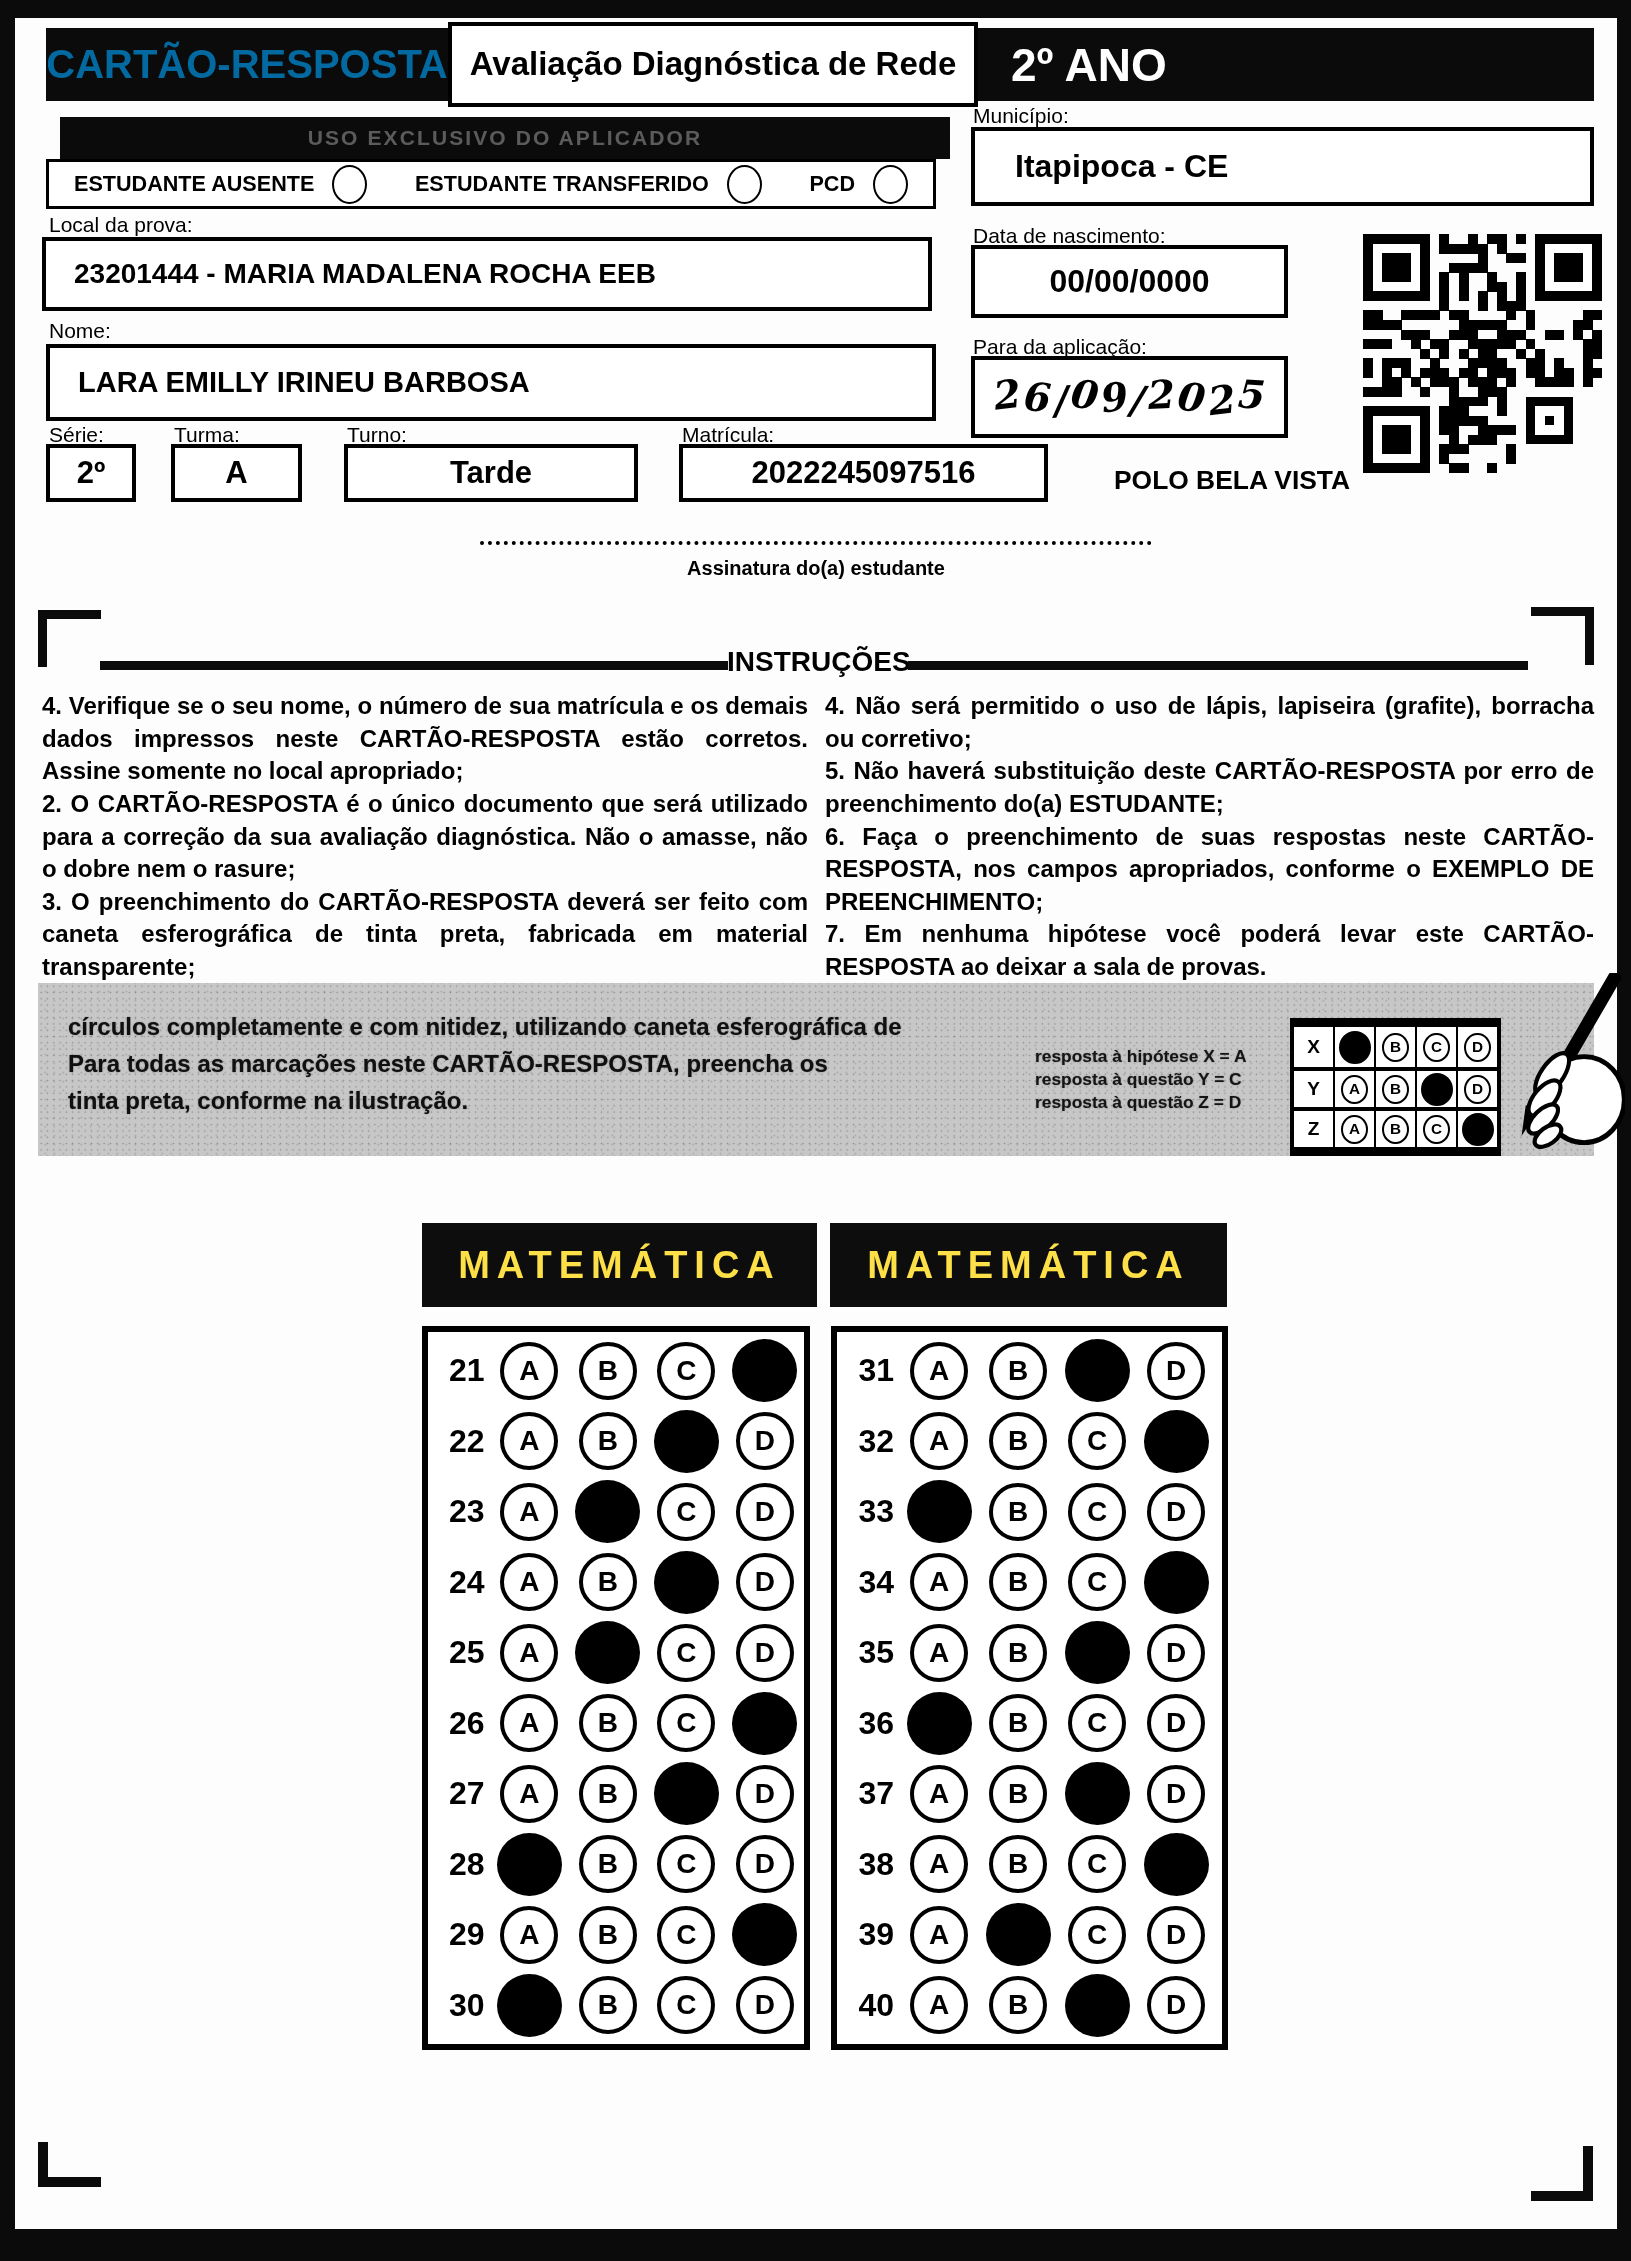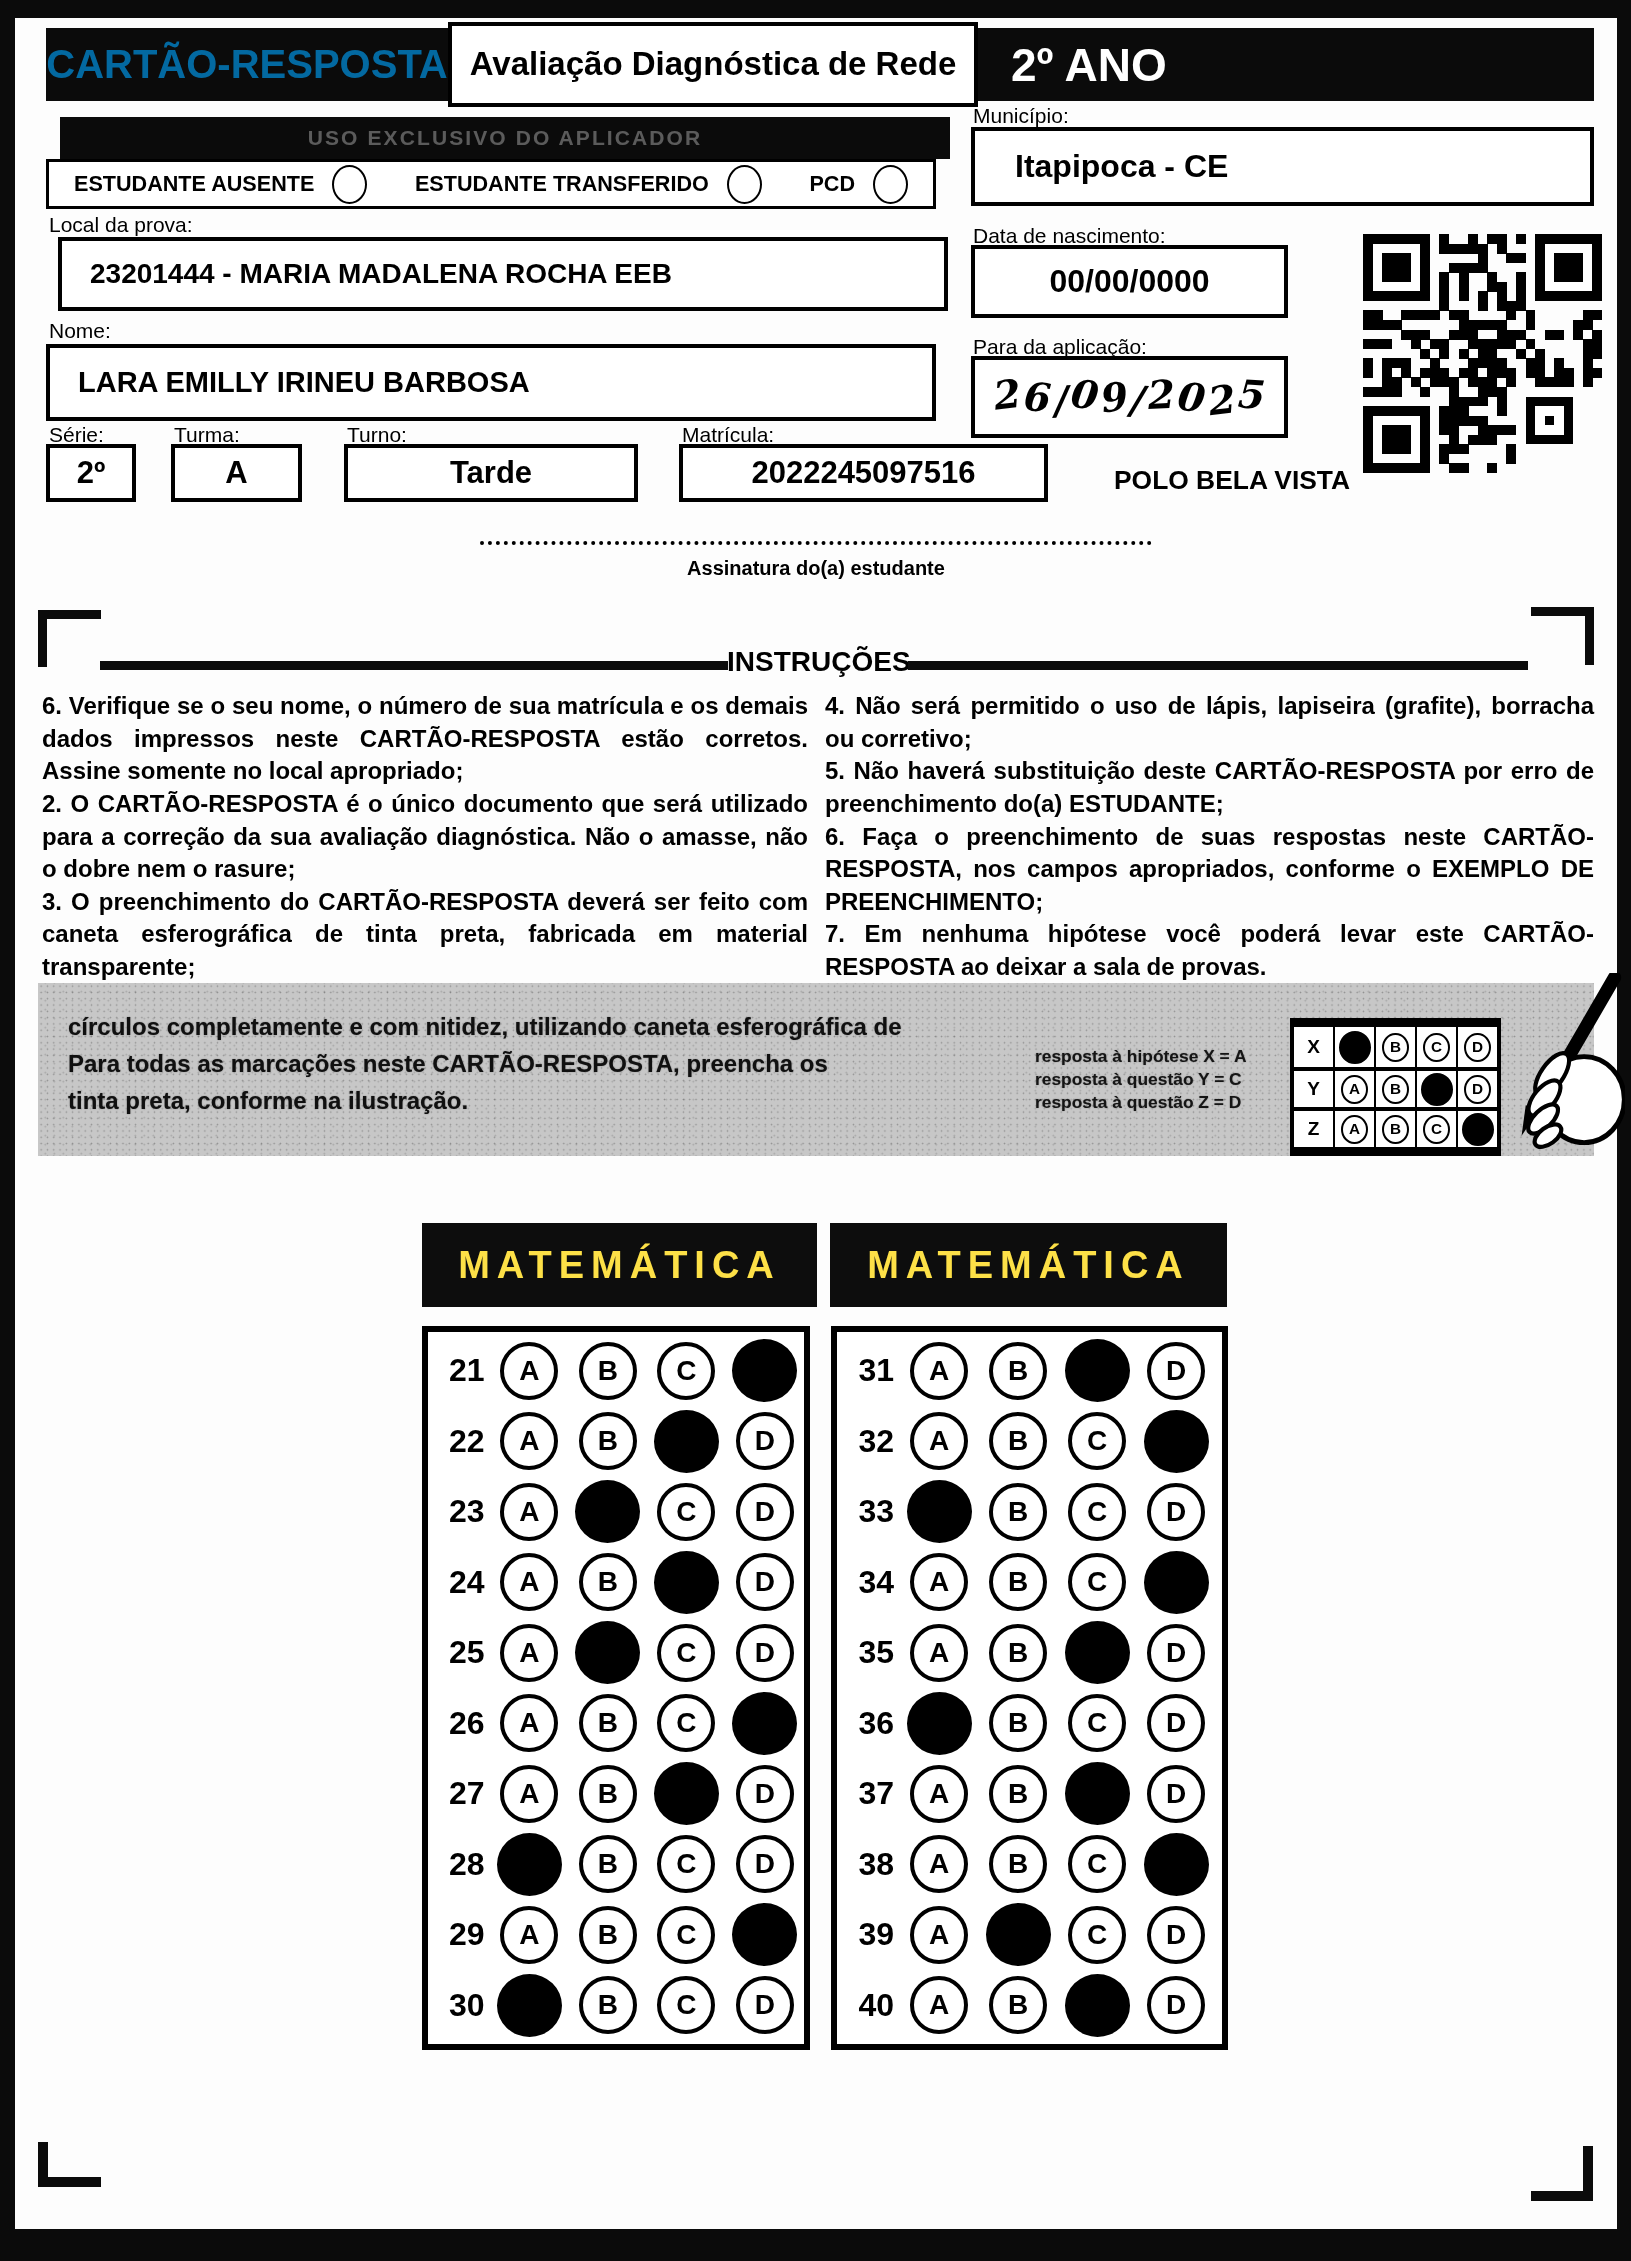--- a/index.html
+++ b/index.html
@@ -86,21 +86,21 @@
         <span>ESTUDANTE TRANSFERIDO</span>
         <span class="opt-circle"></span>
       </div>
       <div class="opt-item">
         <span>PCD</span>
         <span class="opt-circle"></span>
       </div>
     </div>
 
   <div class="abs lbl" style="left:49px;top:213px;">Local da prova:</div>
-  <div class="abs vbox" style="left:58px;top:237px;width:890px;height:74px;padding-left:28px;">
+  <div class="abs vbox" style="left:42px;top:237px;width:890px;height:74px;padding-left:28px;">
     <span class="val">23201444 - MARIA MADALENA ROCHA EEB</span>
   </div>
 
   <div class="abs lbl" style="left:49px;top:319px;">Nome:</div>
   <div class="abs vbox" style="left:46px;top:344px;width:890px;height:77px;padding-left:28px;">
     <span class="val" style="font-size:29px;">LARA EMILLY IRINEU BARBOSA</span>
   </div>
 
   <div class="abs lbl" style="left:49px;top:423px;">Série:</div>
   <div class="abs vbox center" style="left:46px;top:444px;width:90px;height:58px;">
@@ -352,21 +352,21 @@
   <div class="abs bracket" style="left:38px;top:610px;width:63px;height:9px;"></div>
   <div class="abs bracket" style="left:38px;top:610px;width:9px;height:57px;"></div>
   <div class="abs bracket" style="left:1531px;top:607px;width:63px;height:9px;"></div>
   <div class="abs bracket" style="left:1585px;top:607px;width:9px;height:58px;"></div>
 
   <div class="abs rule" style="left:100px;top:661px;width:628px;"></div>
   <div class="abs" style="left:727px;top:646px;width:181px;text-align:center;font-weight:bold;font-size:28px;">INSTRUÇÕES</div>
   <div class="abs rule" style="left:908px;top:661px;width:620px;"></div>
 
   <div class="abs instr-col" style="left:42px;top:690px;width:766px;" id="instr-left">
-      <p>6. Verifique se o seu nome, o número de sua matrícula e os demais dados impressos neste CARTÃO-RESPOSTA estão corretos. Assine somente no local apropriado;</p>
+      <p>4. Verifique se o seu nome, o número de sua matrícula e os demais dados impressos neste CARTÃO-RESPOSTA estão corretos. Assine somente no local apropriado;</p>
       <p>2. O CARTÃO-RESPOSTA é o único documento que será utilizado para a correção da sua avaliação diagnóstica. Não o amasse, não o dobre nem o rasure;</p>
       <p>3. O preenchimento do CARTÃO-RESPOSTA deverá ser feito com caneta esferográfica de tinta preta, fabricada em material transparente;</p>
     </div>
   <div class="abs instr-col" style="left:825px;top:690px;width:769px;" id="instr-right">
       <p>4. Não será permitido o uso de lápis, lapiseira (grafite), borracha ou corretivo;</p>
       <p>5. Não haverá substituição deste CARTÃO-RESPOSTA por erro de preenchimento do(a) ESTUDANTE;</p>
       <p>6. Faça o preenchimento de suas respostas neste CARTÃO-RESPOSTA, nos campos apropriados, conforme o EXEMPLO DE PREENCHIMENTO;</p>
       <p>7. Em nenhuma hipótese você poderá levar este CARTÃO-RESPOSTA ao deixar a sala de provas.</p>
     </div>
 

